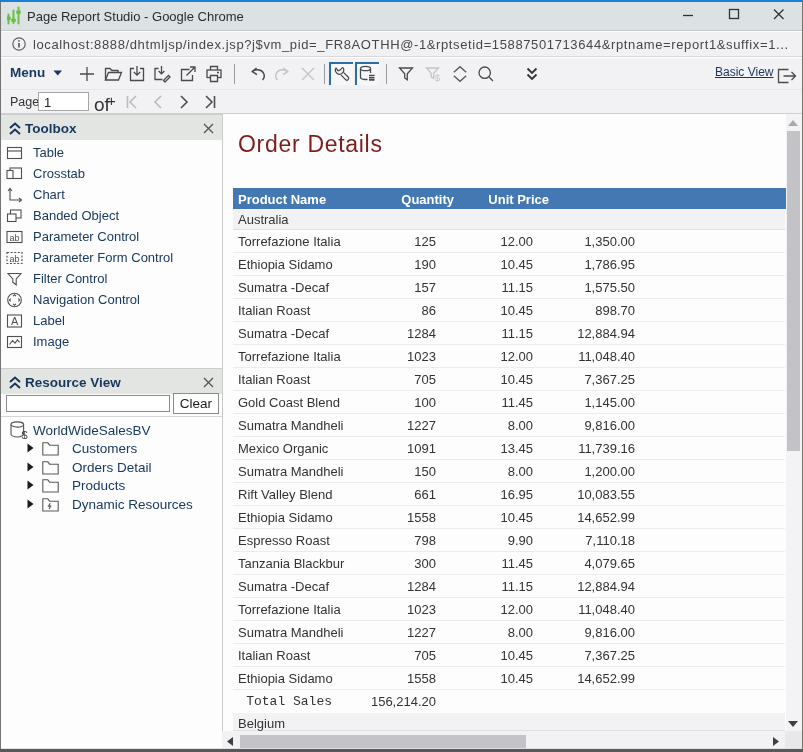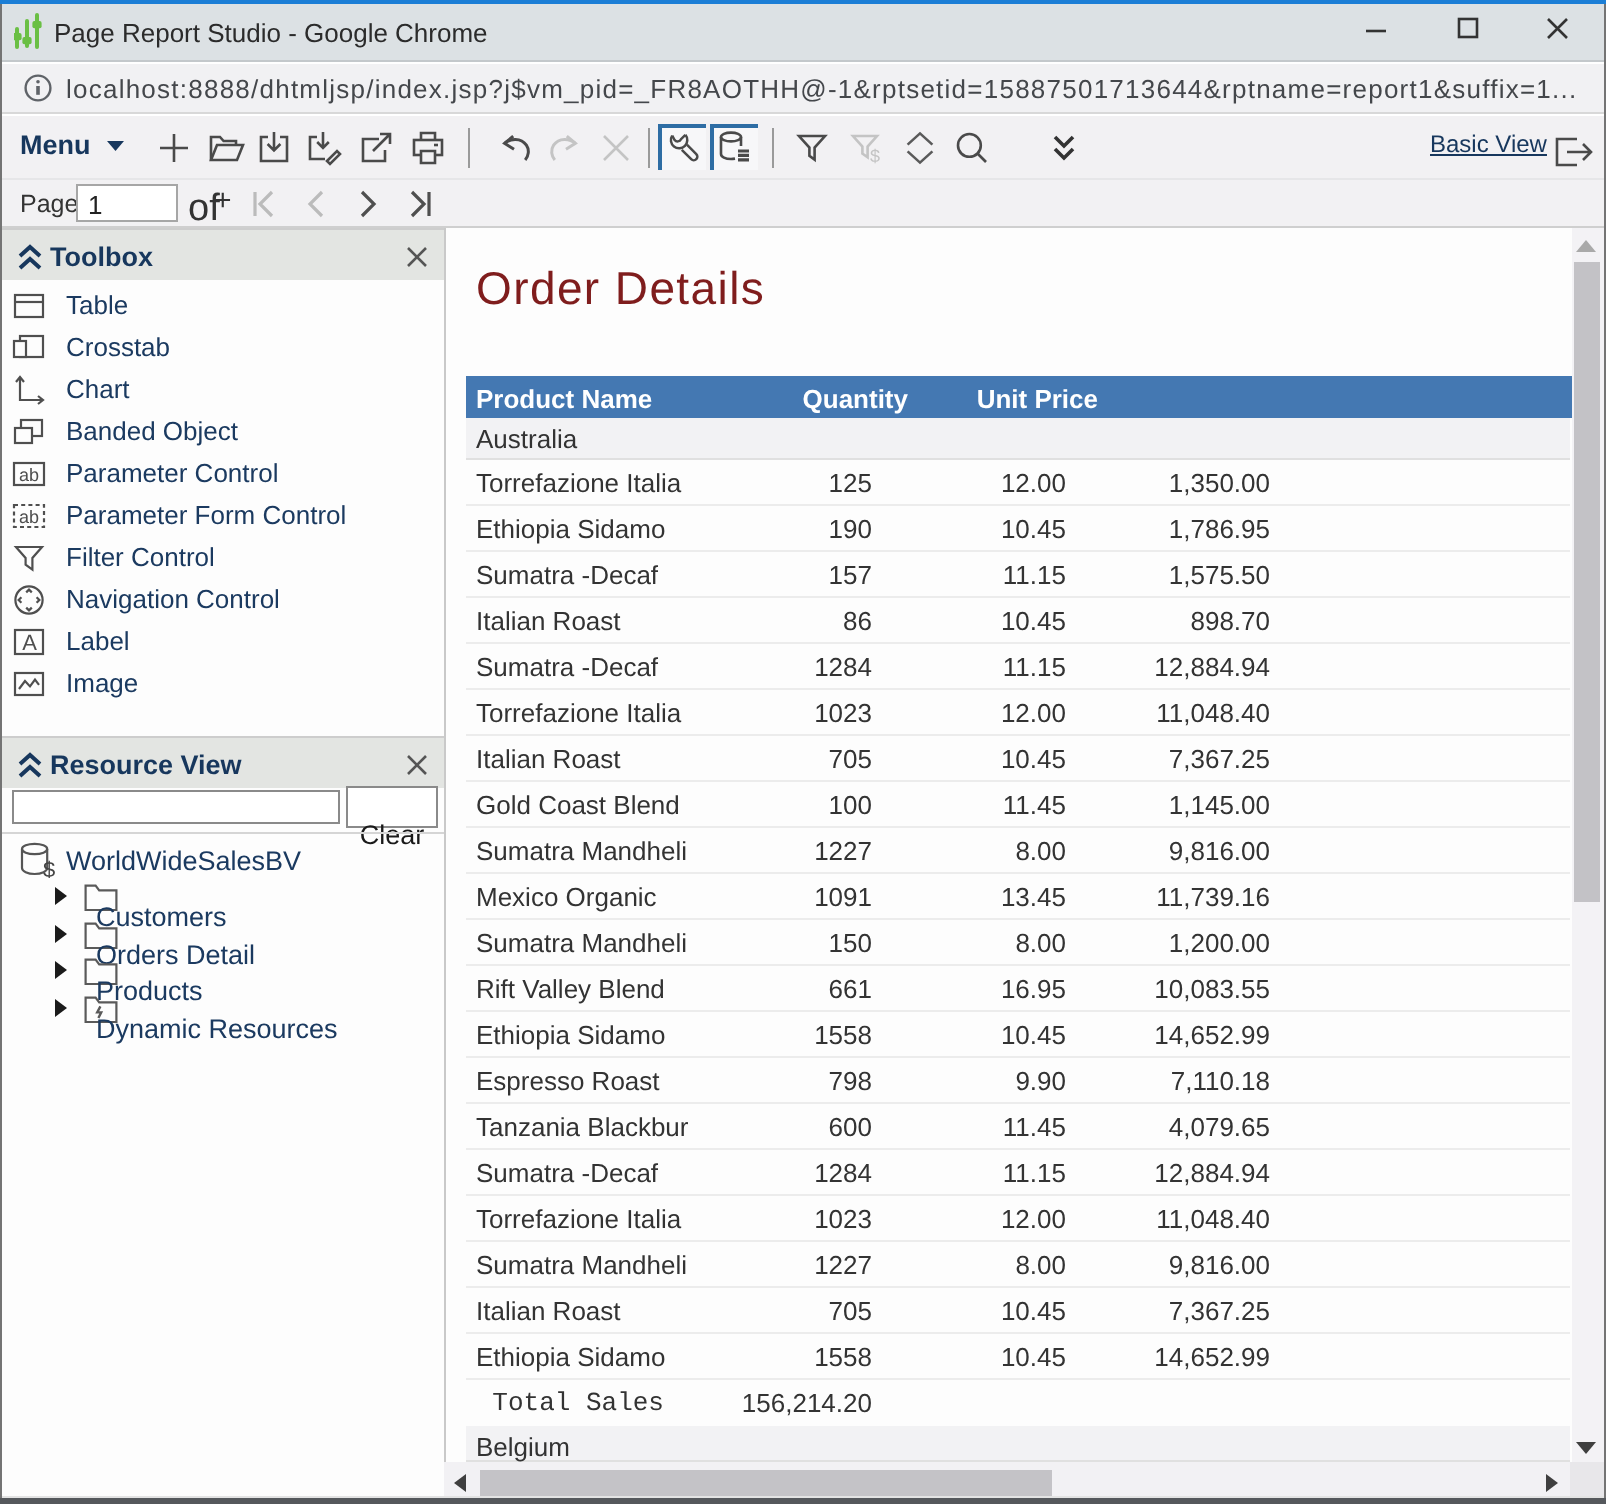--- a/index.html
+++ b/index.html
@@ -26,28 +26,28 @@
 #main { left:1px; top:114px; width:801px; height:634px; background:#fdfdfd; }
 #panelborder { left:222px; top:114px; width:1px; height:634px; background:#c9c9c9; }
 .phead { left:1px; width:221px; height:26px; background:#e3e5e2; border-top:1px solid #cdcdcd;text-align:right; }
 .phead .ptxt { position:absolute; left:24px; top:6px; font-size:13.5px; font-weight:bold; color:#17375d; }
 .phead svg.chev { position:absolute; left:8px; top:7px; }
 .phead svg.xcls { position:absolute; left:202px; top:8px; }
 .tbrow { position:absolute; left:1px; width:221px; height:21px; }
 .tbrow svg.tbi { position:absolute; left:5px; top:3px; }
 .tbrow span { position:absolute; left:32px; top:3px; font-size:13px; color:#1b3a60; }
 #searchbox { left:6px; top:395px; width:164px; height:17px; background:#fff; border:1px solid #8a8a8a; }
-#clearbtn { left:173px; top:393px; width:46px; height:21px; background:#fff; border:1px solid #8a8a8a; font-size:13.5px; color:#1a1a1a; text-align:center; padding-top:16px; }
+#clearbtn { left:173px; top:393px; width:46px; height:21px; background:#fff; border:1px solid #8a8a8a; font-size:13.5px; color:#1a1a1a; text-align:center; padding-top:2px; }
 #treesep { left:1px; top:416px; width:221px; height:1px; background:#d5d5d5; }
 #treeroot { left:10px; top:421px; }
 #treeroottxt { left:33px; top:423px; font-size:13.5px; color:#1b3a60; }
 .trw { position:absolute; left:0; width:222px; height:18px; }
 .trw svg.tri { position:absolute; left:27px; top:4px; }
 .trw svg.trf { position:absolute; left:42px; top:2px; }
-.trw span { position:absolute; left:48px; top:2px; font-size:13.5px; color:#1b3a60;margin-top:10px; }
+.trw span { position:absolute; left:72px; top:2px; font-size:13.5px; color:#1b3a60; }
 #ordertitle { left:238px; top:131px; font-size:23px; color:#7f1d1d; letter-spacing:0.7px; }
 #thead { left:233px; top:188px; width:568px; height:21px; background:#4478b2; color:#fff; font-weight:bold; font-size:13px; }
 #thead .c1 { left:5px; }
 .grow { left:233px; width:552px; height:21px; background:#f2f2f4; font-size:13px; color:#333; border-bottom:1px solid #e0e0e0; }
 .grow span { position:absolute; left:5px; top:3px; }
 .trow { position:absolute; left:233px; width:552px; height:23px; font-size:13px; color:#333; border-bottom:1px solid #ececec; }
 .trow span, #thead span, #totrow span { position:absolute; top:4px; white-space:nowrap; }
 .c1 { left:5px; }
 .c2 { right:349px; }
 .c3 { right:252px; }
@@ -426,21 +426,21 @@
     <span class="c4">14,652.99</span>
   </div>
 <div class="trow" style="top:529px">
     <span class="c1">Espresso Roast</span>
     <span class="c2">798</span>
     <span class="c3">9.90</span>
     <span class="c4">7,110.18</span>
   </div>
 <div class="trow" style="top:552px">
     <span class="c1">Tanzania Blackbur</span>
-    <span class="c2">600</span>
+    <span class="c2">300</span>
     <span class="c3">11.45</span>
     <span class="c4">4,079.65</span>
   </div>
 <div class="trow" style="top:575px">
     <span class="c1">Sumatra -Decaf</span>
     <span class="c2">1284</span>
     <span class="c3">11.15</span>
     <span class="c4">12,884.94</span>
   </div>
 <div class="trow" style="top:598px">

